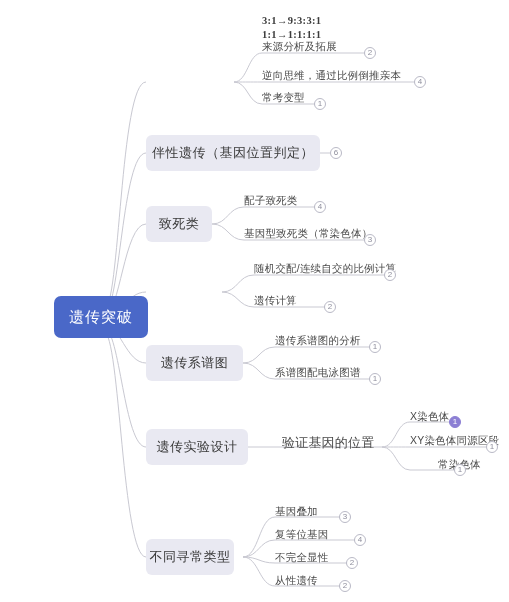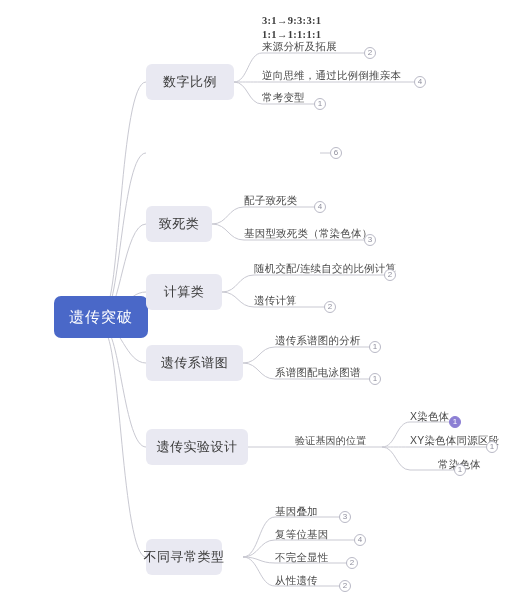--- a/index.html
+++ b/index.html
@@ -37,24 +37,23 @@
 
   .leaf{
     color:#4a4a4a;
     font-size:10.5px;
     white-space:nowrap;
     letter-spacing:.2px;
     line-height:13px;
   }
   .mid{
     color:#4a4a4a;
-    font-size:10px;
+    font-size:13px;
     white-space:nowrap;
     letter-spacing:.2px;
-    margin-left:13px;
   }
   .ratio{
     color:#3c3c3c;
     font-size:10.5px;
     font-weight:bold;
     white-space:nowrap;
     line-height:14px;
     letter-spacing:.3px;
     font-family:Liberation Serif, serif;
   }
@@ -133,45 +132,44 @@
       <path d="M243,557 C259,557 259,586 275,586"></path>
       <line x1="275" y1="517" x2="345" y2="517"></line>
       <line x1="275" y1="540" x2="360" y2="540"></line>
       <line x1="275" y1="563" x2="352" y2="563"></line>
       <line x1="275" y1="586" x2="345" y2="586"></line>
     </g>
   </svg>
 
   <div class="node root" style="left:10px;top:296px;width:94px;height:42px;">遗传突破</div>
 
-  <div class="node lvl1" style="left:146px;top:64px;width:88px;height:36px;">数字比例</div>
 
   <div class="node ratio" style="left:262px;top:14px;">3:1→9:3:3:1</div>
   <div class="node ratio" style="left:262px;top:28px;">1:1→1:1:1:1</div>
 
   <div class="node leaf" style="left:262px;top:40px;">来源分析及拓展</div>
   <div class="badge" style="left:364px;top:47px;">2</div>
 
   <div class="node leaf" style="left:262px;top:69px;">逆向思维，通过比例倒推亲本</div>
   <div class="badge" style="left:414px;top:76px;">4</div>
 
   <div class="node leaf" style="left:262px;top:91px;">常考变型</div>
   <div class="badge" style="left:314px;top:98px;">1</div>
 
+  <div class="node lvl1" style="left:146px;top:135px;width:174px;height:36px;">伴性遗传（基因位置判定）</div>
   <div class="badge" style="left:330px;top:147px;">6</div>
 
   <div class="node lvl1" style="left:146px;top:206px;width:66px;height:36px;">致死类</div>
 
   <div class="node leaf" style="left:244px;top:194px;">配子致死类</div>
   <div class="badge" style="left:314px;top:201px;">4</div>
 
   <div class="node leaf" style="left:244px;top:227px;">基因型致死类（常染色体）</div>
   <div class="badge" style="left:364px;top:234px;">3</div>
 
-  <div class="node lvl1" style="left:146px;top:274px;width:76px;height:36px;">计算类</div>
 
   <div class="node leaf" style="left:254px;top:262px;">随机交配/连续自交的比例计算</div>
   <div class="badge" style="left:384px;top:269px;">2</div>
 
   <div class="node leaf" style="left:254px;top:294px;">遗传计算</div>
   <div class="badge" style="left:324px;top:301px;">2</div>
 
   <div class="node lvl1" style="left:146px;top:345px;width:97px;height:36px;">遗传系谱图</div>
 
   <div class="node leaf" style="left:275px;top:334px;">遗传系谱图的分析</div>
@@ -186,21 +184,21 @@
 
   <div class="node leaf" style="left:410px;top:410px;">X染色体</div>
   <div class="badge hl" style="left:449px;top:416px;">1</div>
 
   <div class="node leaf" style="left:410px;top:434px;">XY染色体同源区段</div>
   <div class="badge" style="left:486px;top:441px;">1</div>
 
   <div class="node leaf" style="left:410px;top:458px;margin-left:28px;">常染色体</div>
   <div class="badge" style="left:454px;top:464px;">1</div>
 
-  <div class="node lvl1" style="left:146px;top:539px;width:76px;height:36px;">不同寻常类型</div>
+  <div class="node lvl1" style="left:146px;top:539px;width:88px;height:36px;">不同寻常类型</div>
 
   <div class="node leaf" style="left:275px;top:505px;">基因叠加</div>
   <div class="badge" style="left:339px;top:511px;">3</div>
 
   <div class="node leaf" style="left:275px;top:528px;">复等位基因</div>
   <div class="badge" style="left:354px;top:534px;">4</div>
 
   <div class="node leaf" style="left:275px;top:551px;">不完全显性</div>
   <div class="badge" style="left:346px;top:557px;">2</div>
 

